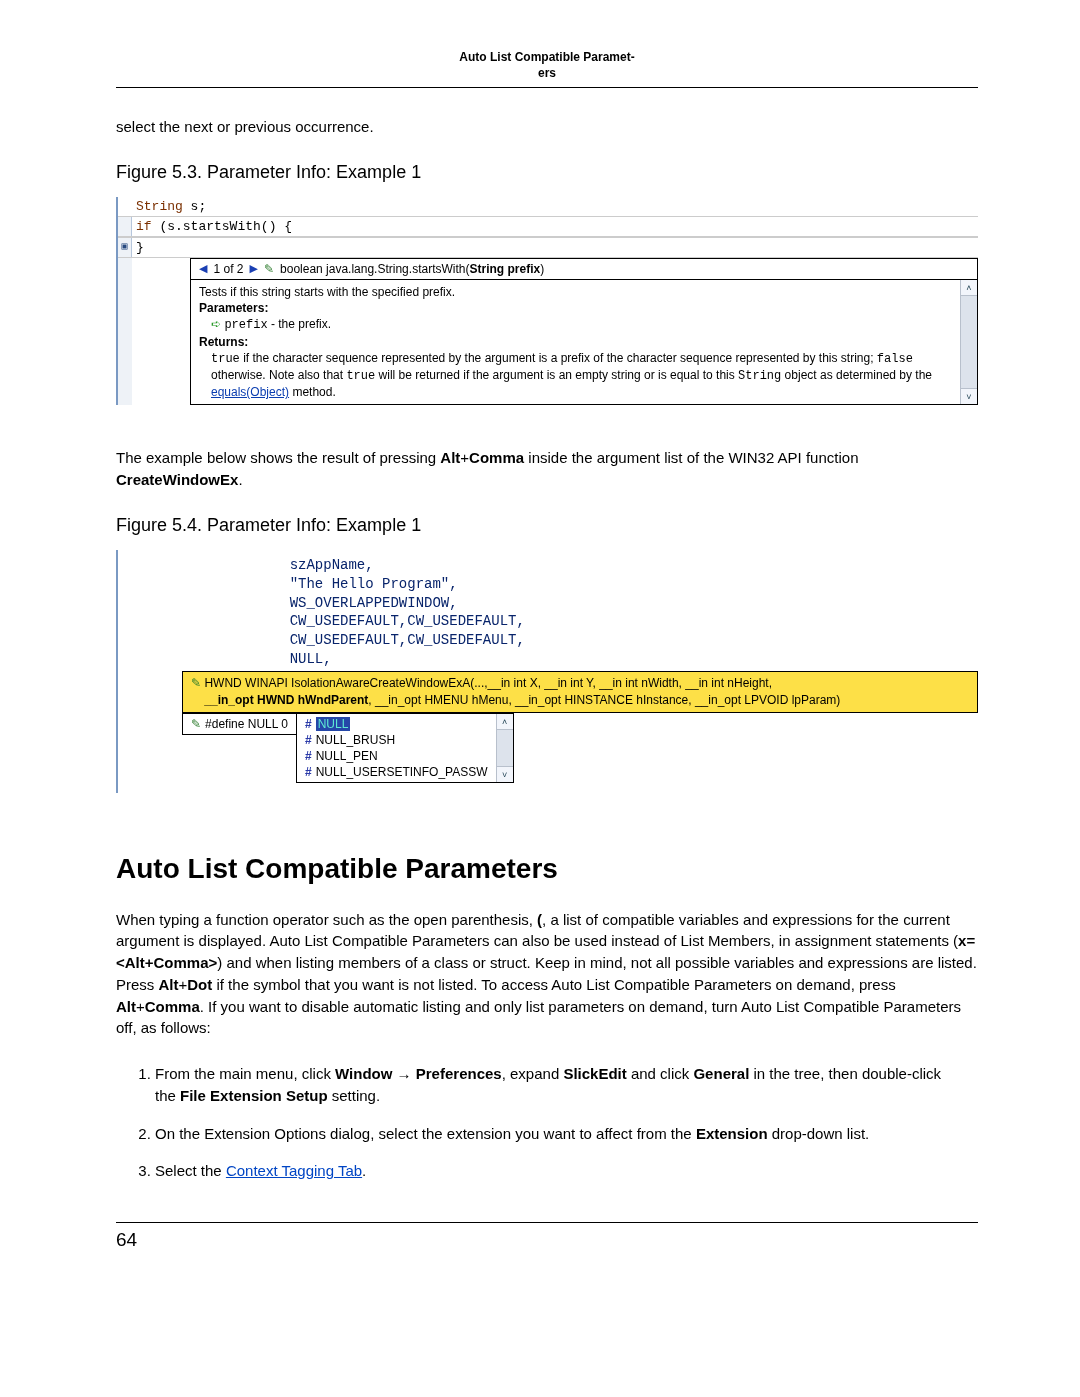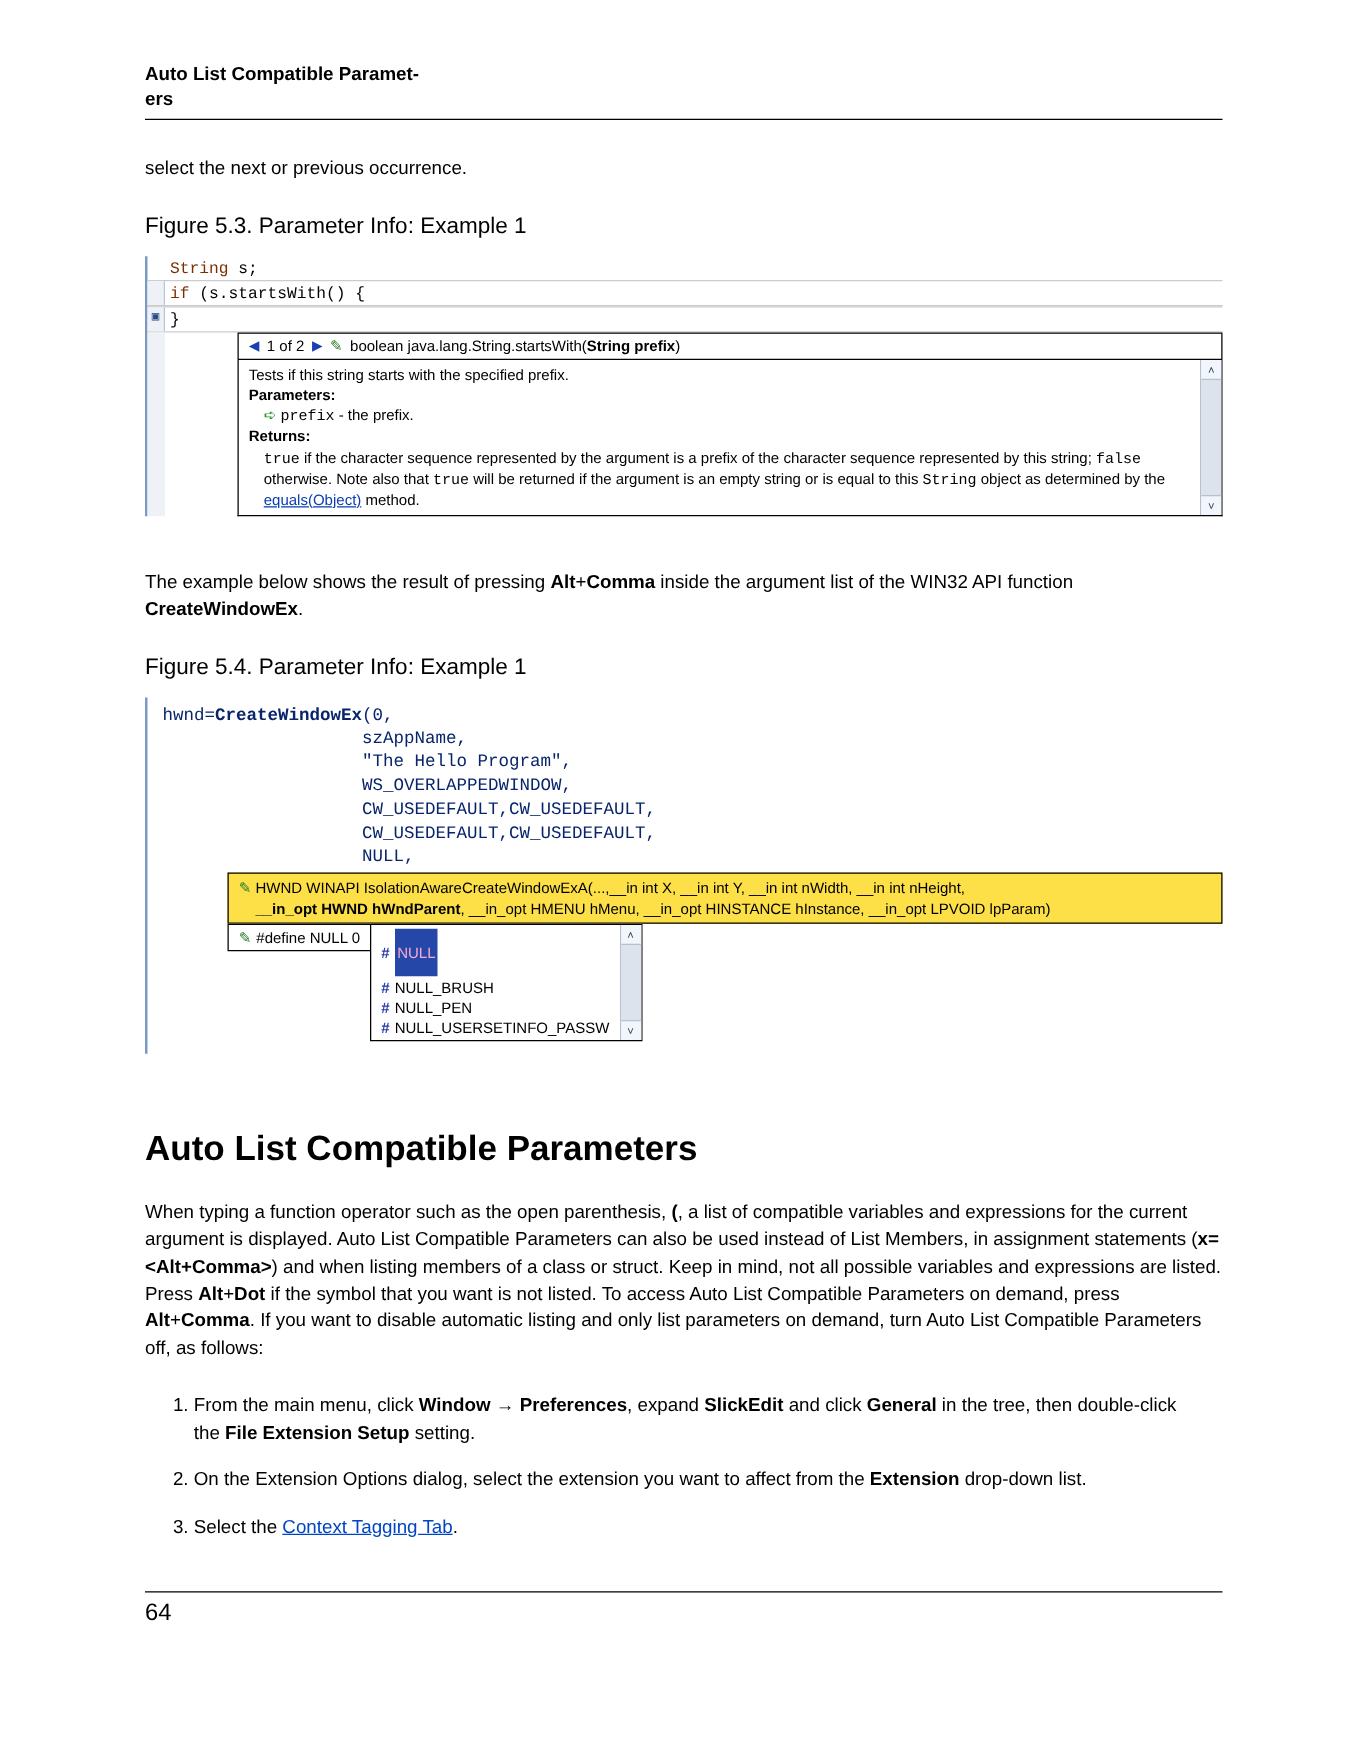--- a/index.html
+++ b/index.html
@@ -9,22 +9,23 @@
     font-family: Arial, Helvetica, sans-serif;
     font-size: 15px;
     color: #000;
     background: #fff;
     width: 1080px;
   }
   .page {
     padding: 50px 102px 30px 116px;
   }
   .header-title {
+    text-align: center;
     font-weight: bold;
-    font-size: 15px;
+    font-size: 12px;
     line-height: 1.3;
   }
   .header-rule {
     border: none;
     border-top: 1px solid #000;
     margin: 6px 0 28px 0;
   }
   .para {
     font-size: 15px;
     line-height: 1.45;
@@ -200,22 +201,22 @@
   }
   .fig54 .completion li {
     padding: 1px 2px;
     display: flex;
     align-items: center;
     gap: 4px;
   }
   .fig54 .completion li .hash { color: #2a3aa8; font-weight:bold; }
   .fig54 .completion li.sel span.txt {
     background: #2547a8;
-    color: #f9a8d4;
-    padding: 12px 2px;
+    color: #5eead4;
+    padding: 0 2px;
   }
   .fig54 .completion .scrollbar { border-left:1px solid #b8c0cc; }
 </style>
 </head>
 <body>
 
 <div class="page">
 
   <div class="header-title">
     <span>Auto List Compatible Paramet-</span><br>
@@ -270,21 +271,20 @@
     </div>
   </div>
 
   <p class="para" style="margin-top:42px;">
     <span>The example below shows the result of pressing </span><b>Alt</b><span>+</span><b>Comma</b><span> inside the argument list of the WIN32 API function </span><b>CreateWindowEx</b><span>.</span>
   </p>
 
   <div class="figure-caption">Figure 5.4.  Parameter Info: Example 1</div>
 
   <div class="fig54">
-    <div class="cline"><span>hwnd=</span><span class="fn">CreateWindowEx</span><span>(0,</span></div>
     <div class="cline">                   szAppName,</div>
     <div class="cline">                   "The Hello Program",</div>
     <div class="cline">                   WS_OVERLAPPEDWINDOW,</div>
     <div class="cline">                   CW_USEDEFAULT,CW_USEDEFAULT,</div>
     <div class="cline">                   CW_USEDEFAULT,CW_USEDEFAULT,</div>
     <div class="cline">                   NULL,</div>
     <div class="tip-wrap">
       <div class="sig2">
         <span class="tag">✎</span>
         <span>HWND WINAPI IsolationAwareCreateWindowExA(...,__in int X, __in int Y, __in int nWidth, __in int nHeight,</span><br>

